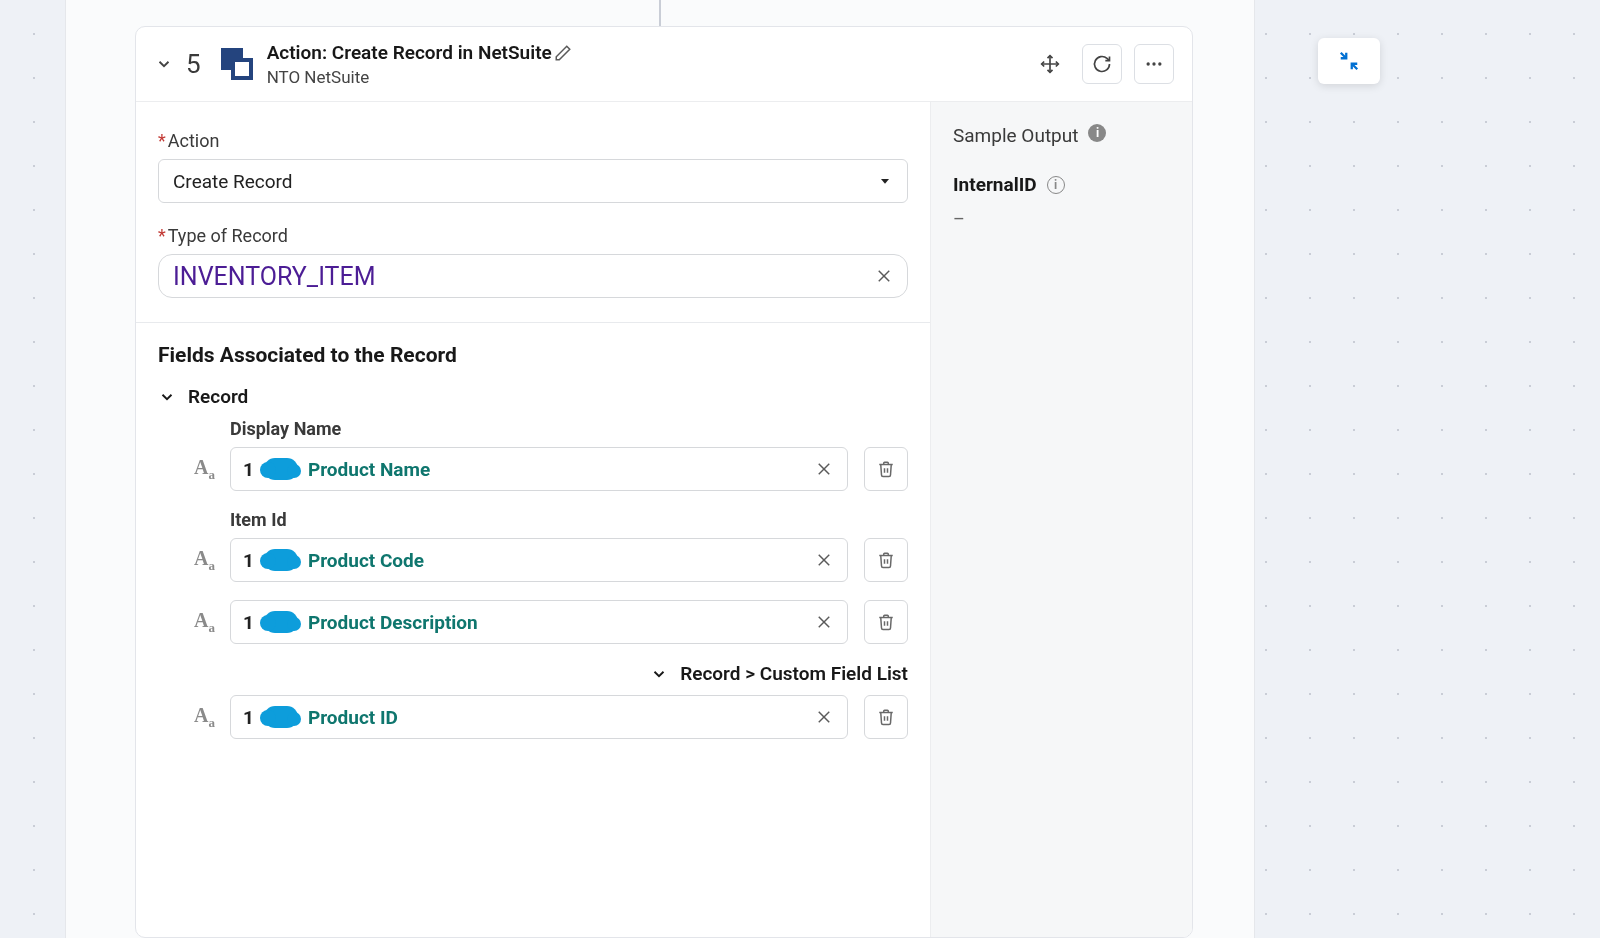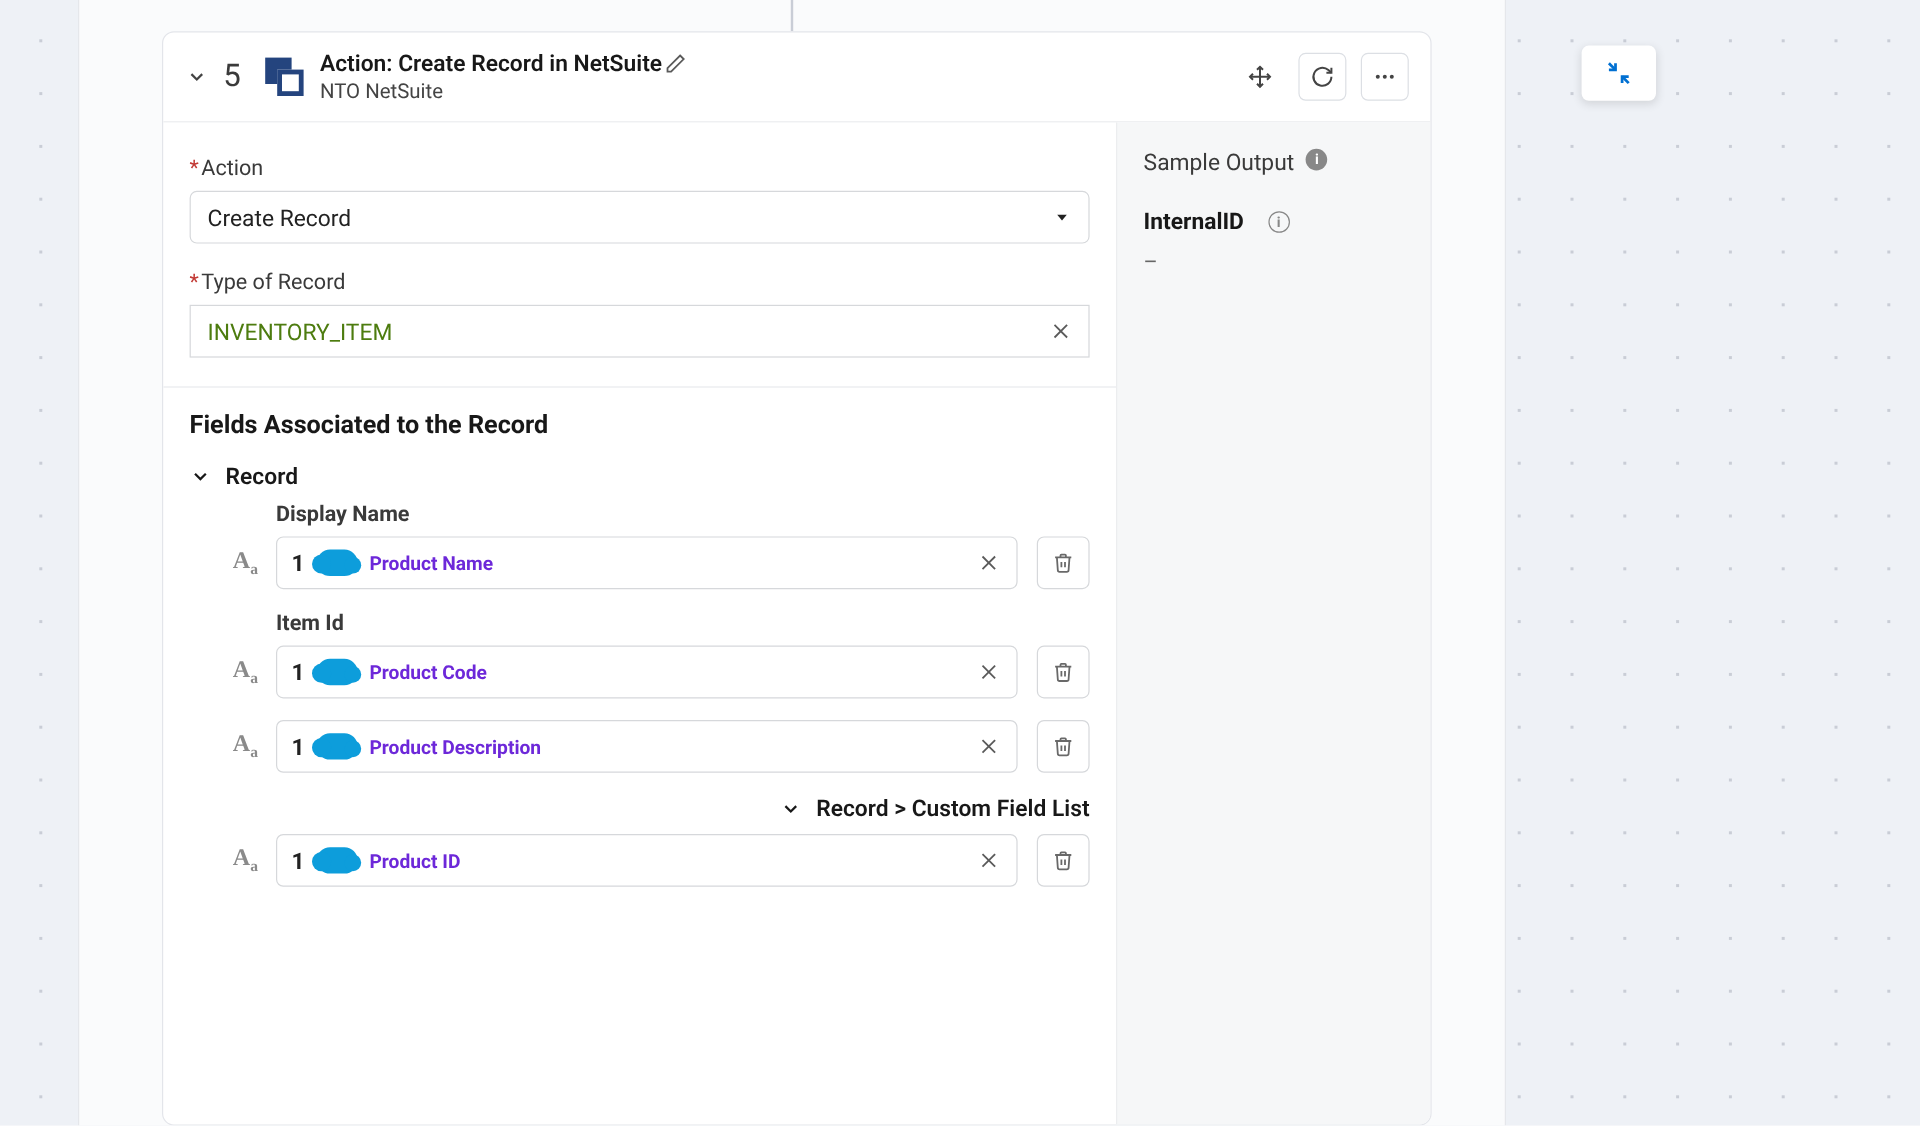--- a/index.html
+++ b/index.html
@@ -101,23 +101,23 @@
     overflow-y: auto;
   }
   .field-label { font-size:18px; color:#3a3a3a; margin-bottom:8px; }
   .req { color:#c23934; margin-right:2px; }
   .select {
     width:100%; height:44px; border:1px solid #d6d8db; border-radius:6px;
     display:flex;align-items:center;justify-content:space-between;
     padding:0 14px; font-size:19px; color:#222; cursor:pointer; background:#fff;text-align:center;
   }
   .input-clear {
-    width:100%; height:44px; border:1px solid #d6d8db; border-radius:0;
+    width:100%; height:44px; border:1px solid #d6d8db; border-radius:14px;
     display:flex;align-items:center;justify-content:space-between;
-    padding:0 10px 0 14px; font-size:19px; color:#4d7c0f; background:#fff;
+    padding:0 10px 0 14px; font-size:25px; color:#4c1d95; background:#fff;
   }
   .clr-x { color:#5a5a5a; cursor:pointer; padding:4px; }
   .section-divider { height:1px; background:#e8eaed; margin: 24px -22px 20px -22px; }
   .section-title { font-size:21px; font-weight:700; margin-bottom:18px; }
   .group-row {
     display:flex;align-items:center;gap:12px;margin-bottom:10px;cursor:pointer;
   }
   .group-label { font-size:19px; font-weight:600; }
   .field-block { margin: 8px 0 18px 0; padding-left:36px;font-weight:bold; }
   .field-name { font-size:18px; color:#3a3a3a; margin-left:36px; margin-bottom:8px; }
@@ -132,39 +132,39 @@
   .pill-left { display:flex;align-items:center;gap:10px; }
   .pill-num { font-size:19px; color:#222; }
   .sf-cloud {
     width:34px;height:22px;border-radius:11px;background:#0d9ddb;position:relative;
   }
   .sf-cloud::before, .sf-cloud::after {
     content:"";position:absolute;border-radius:50%;background:#0d9ddb;
   }
   .sf-cloud::before { width:16px;height:16px;left:-4px;top:4px; }
   .sf-cloud::after { width:14px;height:14px;right:-3px;top:6px; }
-  .pill-link { color:#6d28d9; font-size:16px; }
+  .pill-link { color:#0f766e; font-size:19px; }
   .del-btn {
     width:44px;height:44px;border:1px solid #d6d8db;border-radius:6px;background:#fff;
     display:flex;align-items:center;justify-content:center;cursor:pointer;color:#696969;
   }
   .sample-pane {
     flex:1;
     background:#f6f7f8;
     border-left:1px solid #ecedef;
     padding: 22px 22px;
   }
   .sample-title-row { display:flex;align-items:flex-start;gap:10px; }
   .sample-title { font-size:19px; color:#3a3a3a; }
   .info-circ {
     width:18px;height:18px;border-radius:50%;background:#888;color:#fff;
     display:flex;align-items:center;justify-content:center;font-size:12px;font-weight:700;
   }
   .info-circ.outline { background:transparent;border:1.5px solid #888;color:#888; }
-  .output-name { font-size:19px; font-weight:700; margin-top:26px; display:flex;align-items:center;gap:20px; }
+  .output-name { font-size:19px; font-weight:700; margin-top:26px; display:flex;align-items:center;gap:10px; }
   .output-val { font-size:18px; color:#666; margin-top:12px; }
   .collapse-float {
     position:absolute;
     right: 220px;
     top: 38px;
     width:62px;height:46px;background:#fff;border-radius:6px;
     box-shadow:0 2px 8px rgba(0,0,0,.12);
     display:flex;align-items:center;justify-content:center;
     color:#0070d2;cursor:pointer;
   }

